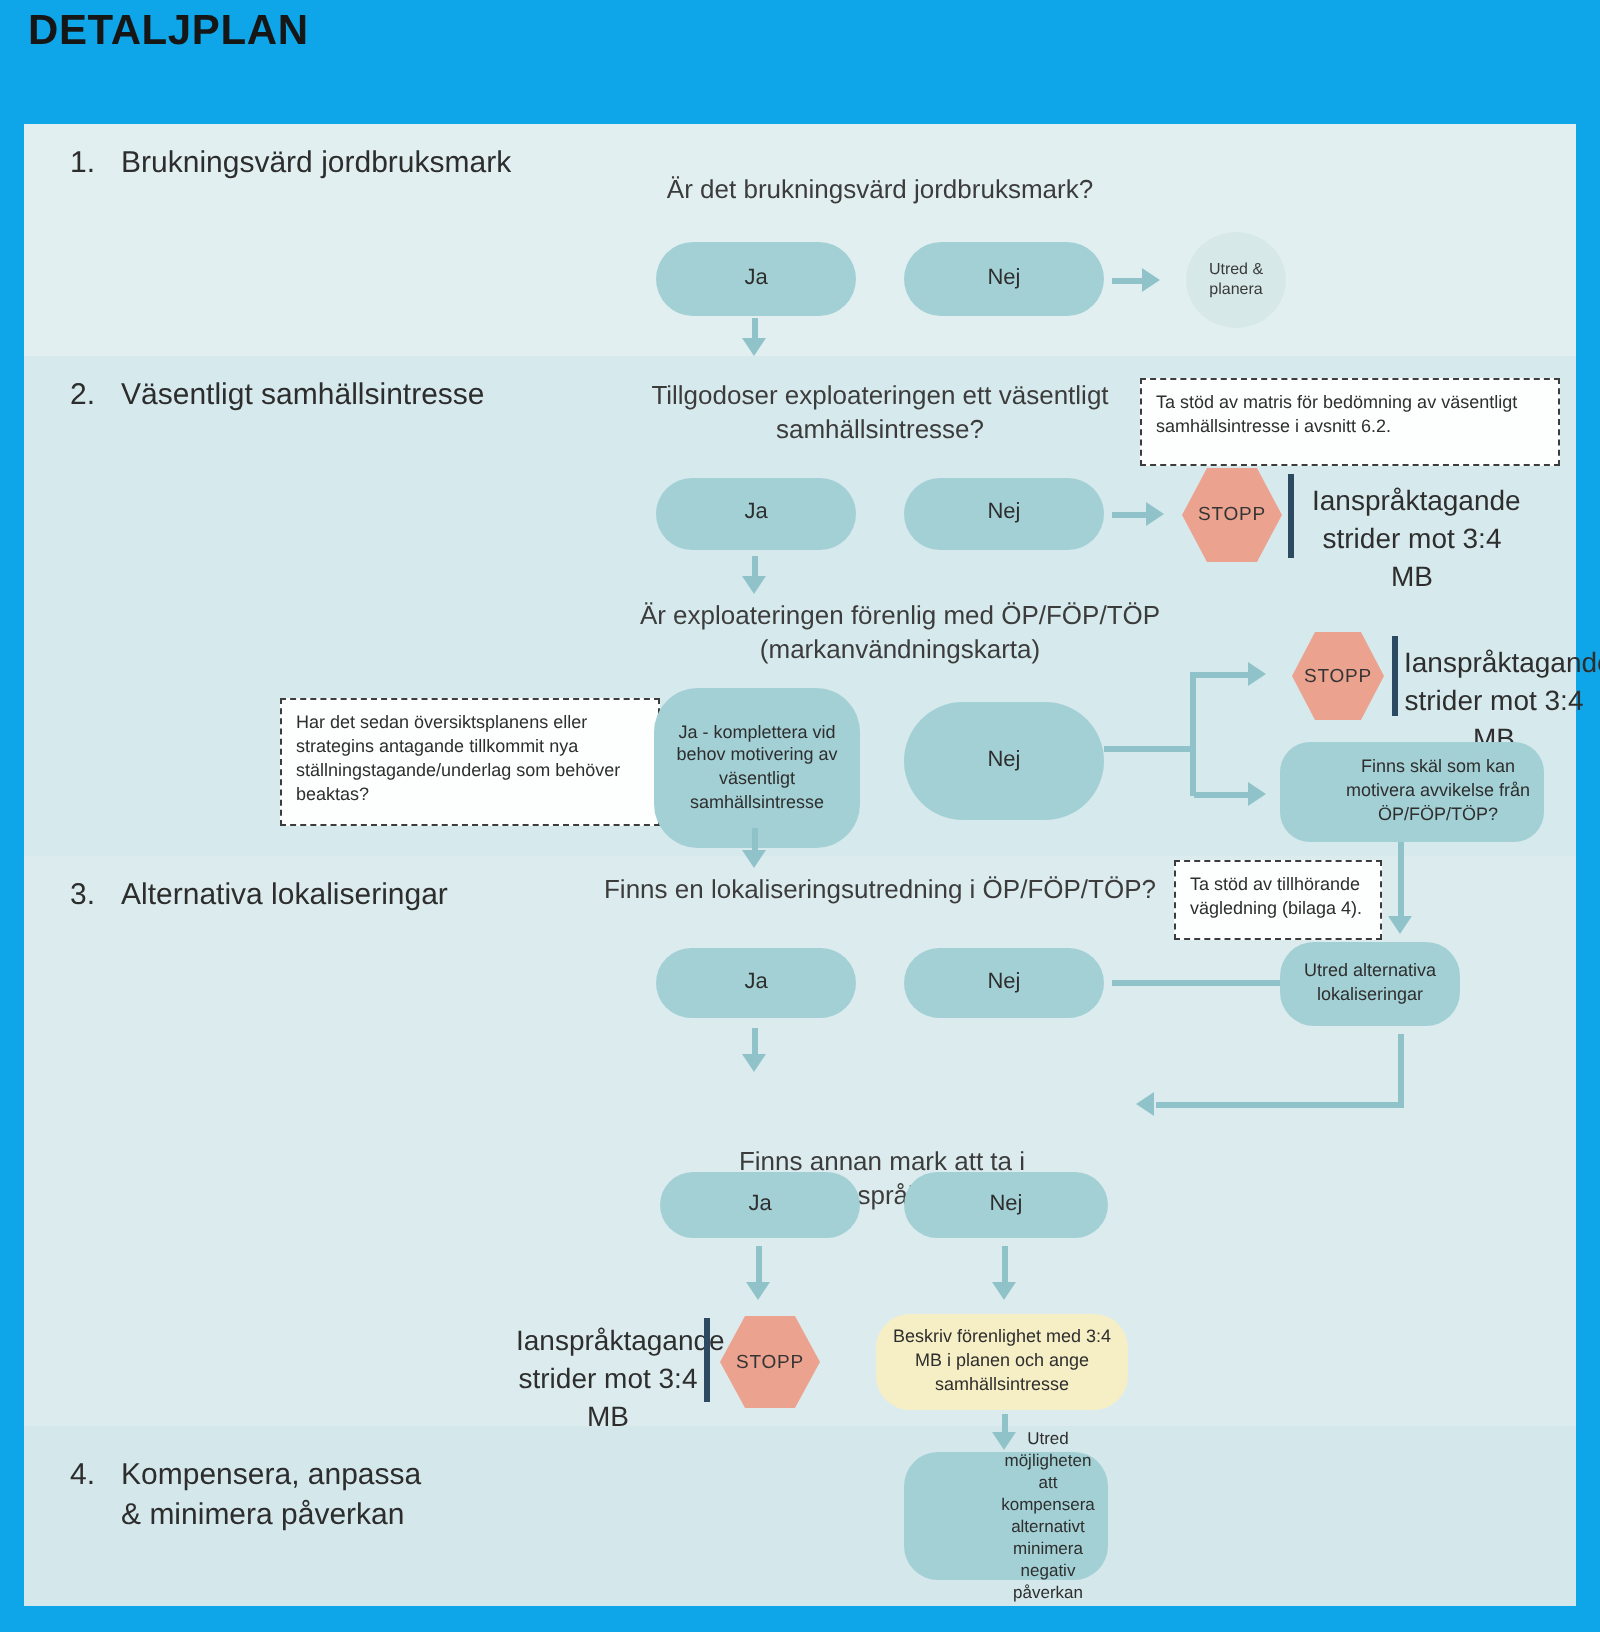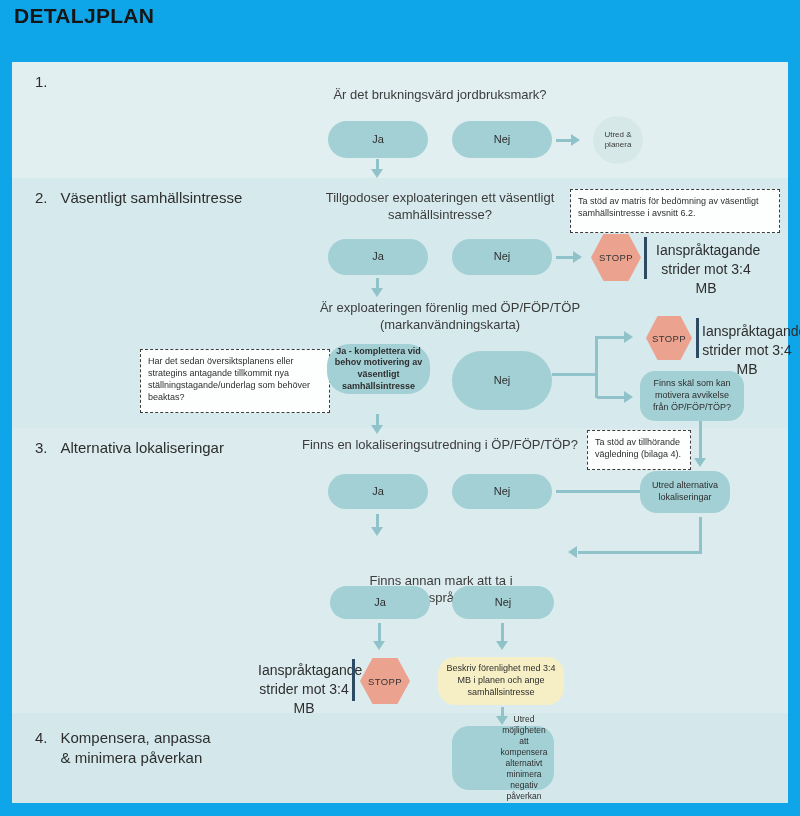--- a/index.html
+++ b/index.html
@@ -48,20 +48,21 @@
 
   <div class="abs page-title">DETALJPLAN</div>
 
   <div class="abs band band1"></div>
   <div class="abs band band2"></div>
   <div class="abs band band3"></div>
   <div class="abs band band4"></div>
 
   <div class="abs sec-head" style="left:35px;top:72px;">
     <span>1.</span>
+    <span>Brukningsvärd jordbruksmark</span>
   </div>
   <div class="abs sec-head" style="left:35px;top:188px;">
     <span>2.</span>
     <span>Väsentligt samhällsintresse</span>
   </div>
   <div class="abs sec-head" style="left:35px;top:438px;">
     <span>3.</span>
     <span>Alternativa lokaliseringar</span>
   </div>
   <div class="abs sec-head" style="left:35px;top:728px;">
@@ -88,34 +89,34 @@
   <div class="abs hl" style="left:556px;top:256px;width:18px;"></div>
   <div class="abs ah right" style="left:573px;top:251px;"></div>
   <div class="abs hex" style="left:591px;top:234px;width:50px;height:47px;">STOPP</div>
   <div class="abs vbar" style="left:644px;top:237px;height:42px;"></div>
   <div class="abs note" style="left:656px;top:241px;width:100px;">Ianspråktagande strider mot 3:4 MB</div>
   <div class="abs vl" style="left:376px;top:278px;height:12px;"></div>
   <div class="abs ah down" style="left:371px;top:288px;"></div>
 
   <div class="abs question" style="left:290px;top:300px;width:320px;">Är exploateringen förenlig med ÖP/FÖP/TÖP (markanvändningskarta)</div>
   <div class="abs dashed" style="left:140px;top:349px;width:190px;height:64px;">Har det sedan översiktsplanens eller strategins antagande tillkommit nya ställningstagande/underlag som behöver beaktas?</div>
-  <div class="abs box" style="left:327px;top:344px;width:103px;height:50px;border-radius:22px;font-weight:bold;">Ja - komplettera vid behov motivering av väsentligt samhällsintresse</div>
+  <div class="abs box" style="left:327px;top:344px;width:103px;height:80px;border-radius:22px;">Ja - komplettera vid behov motivering av väsentligt samhällsintresse</div>
   <div class="abs pill" style="left:452px;top:351px;width:100px;height:59px;">Nej</div>
 
   <div class="abs hl" style="left:552px;top:373px;width:44px;"></div>
   <div class="abs vl" style="left:595px;top:336px;height:62px;"></div>
   <div class="abs hl" style="left:597px;top:336px;width:28px;"></div>
   <div class="abs ah right" style="left:624px;top:331px;"></div>
   <div class="abs hl" style="left:597px;top:396px;width:28px;"></div>
   <div class="abs ah right" style="left:624px;top:391px;"></div>
 
   <div class="abs hex" style="left:646px;top:316px;width:46px;height:44px;">STOPP</div>
   <div class="abs vbar" style="left:696px;top:318px;height:40px;"></div>
   <div class="abs note" style="left:702px;top:322px;width:90px;">Ianspråktagande strider mot 3:4 MB</div>
-  <div class="abs box" style="left:640px;top:371px;width:104px;height:50px;border-radius:15px;">Finns skäl som kan motivera avvikelse från ÖP/FÖP/TÖP?</div>
+  <div class="abs box" style="left:640px;top:371px;width:132px;height:50px;border-radius:15px;padding-left:32px;">Finns skäl som kan motivera avvikelse från ÖP/FÖP/TÖP?</div>
   <div class="abs vl" style="left:699px;top:421px;height:38px;"></div>
   <div class="abs ah down" style="left:694px;top:458px;"></div>
 
   <div class="abs vl" style="left:376px;top:414px;height:12px;"></div>
   <div class="abs ah down" style="left:371px;top:425px;"></div>
 
   <div class="abs question" style="left:290px;top:437px;width:300px;">Finns en lokaliseringsutredning i ÖP/FÖP/TÖP?</div>
   <div class="abs dashed" style="left:587px;top:430px;width:104px;height:40px;">Ta stöd av tillhörande vägledning (bilaga 4).</div>
   <div class="abs pill" style="left:328px;top:474px;width:100px;height:35px;">Ja</div>
   <div class="abs pill" style="left:452px;top:474px;width:100px;height:35px;">Nej</div>

